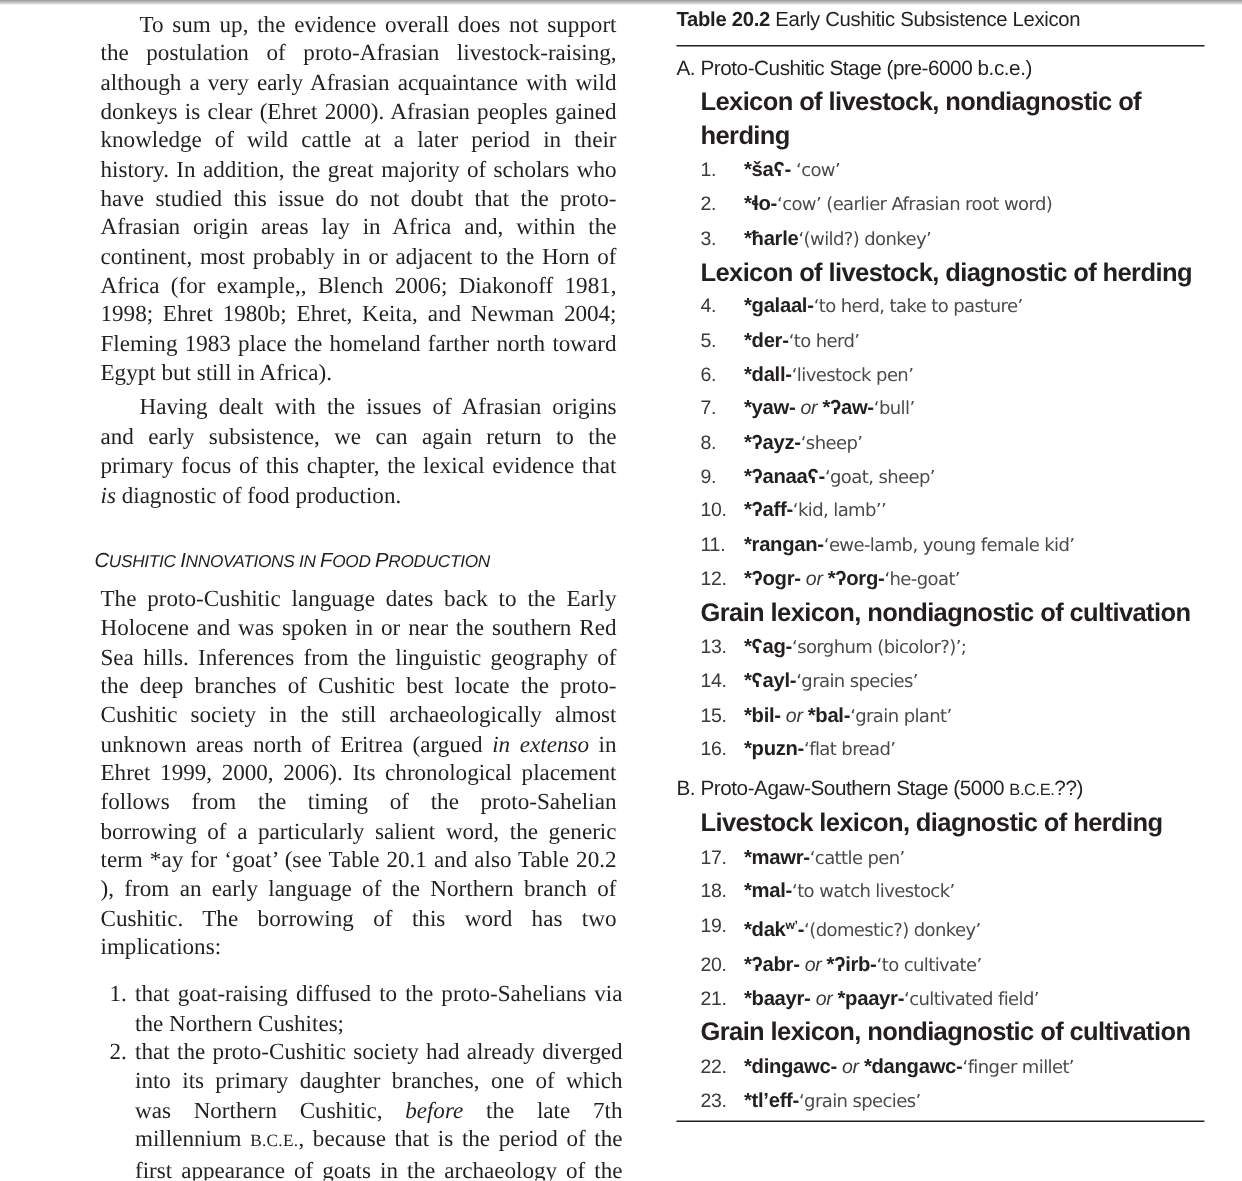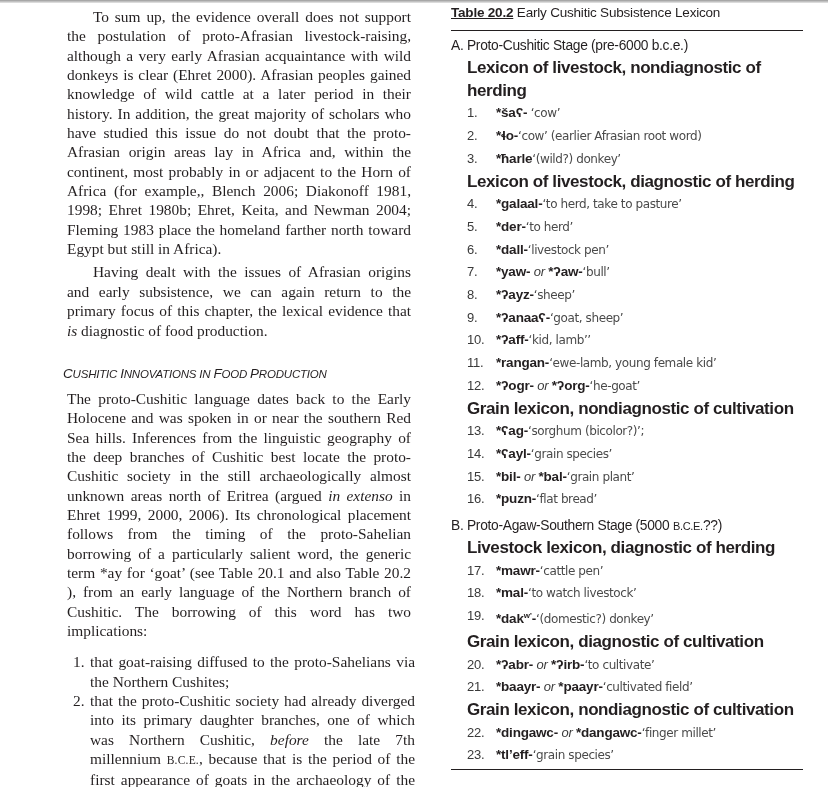--- a/index.html
+++ b/index.html
@@ -39,21 +39,21 @@
     position: absolute; left: 10px; top: 0;
   }
 
   
   .right {
     position: absolute; left: 451px; top: 3px; width: 352px;
     font-family: "Liberation Sans", "DejaVu Sans", sans-serif;
     color: #231f20;
   }
   .tbl-title { font-size: 13.5px; line-height: 20px; margin: 0; letter-spacing: -0.2px; }
-  .tbl-title b { font-weight: bold; text-decoration: underline; }
+  .tbl-title b { font-weight: bold; }
   .rule { height: 0; border-top: 1px solid #231f20; margin: 7px 0 0 0; }
   .stage {
     font-weight: normal; font-size: 13.8px; line-height: 22px; letter-spacing: -0.3px;
     margin-top: 4px;
   }
   .stage .sc { font-size: 11px; }
   .subhead {
     font-weight: bold; font-size: 17px; line-height: 22.7px;
     padding-left: 16px; letter-spacing: -0.4px;
   }
@@ -124,21 +124,20 @@
       <div class="item"><span class="n">16.</span><span class="form"><span>*puzn-</span></span><span class="gloss">‘flat bread’</span></div>
     </div>
 
   <div class="stage"><span>B. Proto-Agaw-Southern Stage (5000 </span><span class="sc">B.C.E.</span><span>??)</span></div>
   <div class="subhead">Livestock lexicon, diagnostic of herding</div>
   <div id="rows-b1">
       <div class="item"><span class="n">17.</span><span class="form"><span>*mawr-</span></span><span class="gloss">‘cattle pen’</span></div>
       <div class="item"><span class="n">18.</span><span class="form"><span>*mal-</span></span><span class="gloss">‘to watch livestock’</span></div>
       <div class="item"><span class="n">19.</span><span class="form"><span>*dak</span><sup>w’</sup><span>-</span></span><span class="gloss">‘(domestic?) donkey’</span></div>
     </div>
-  <div class="subhead">Grain lexicon, diagnostic of cultivation</div>
   <div id="rows-b2">
       <div class="item"><span class="n">20.</span><span class="form"><span>*ʔabr-</span></span><span class="sep"> or </span><span class="form">*ʔirb-</span><span class="gloss">‘to cultivate’</span></div>
       <div class="item"><span class="n">21.</span><span class="form"><span>*baayr-</span></span><span class="sep"> or </span><span class="form">*paayr-</span><span class="gloss">‘cultivated field’</span></div>
     </div>
   <div class="subhead">Grain lexicon, nondiagnostic of cultivation</div>
   <div id="rows-b3">
       <div class="item"><span class="n">22.</span><span class="form"><span>*dingawc-</span></span><span class="sep"> or </span><span class="form">*dangawc-</span><span class="gloss">‘finger millet’</span></div>
       <div class="item"><span class="n">23.</span><span class="form"><span>*tl’eff-</span></span><span class="gloss">‘grain species’</span></div>
     </div>
 

